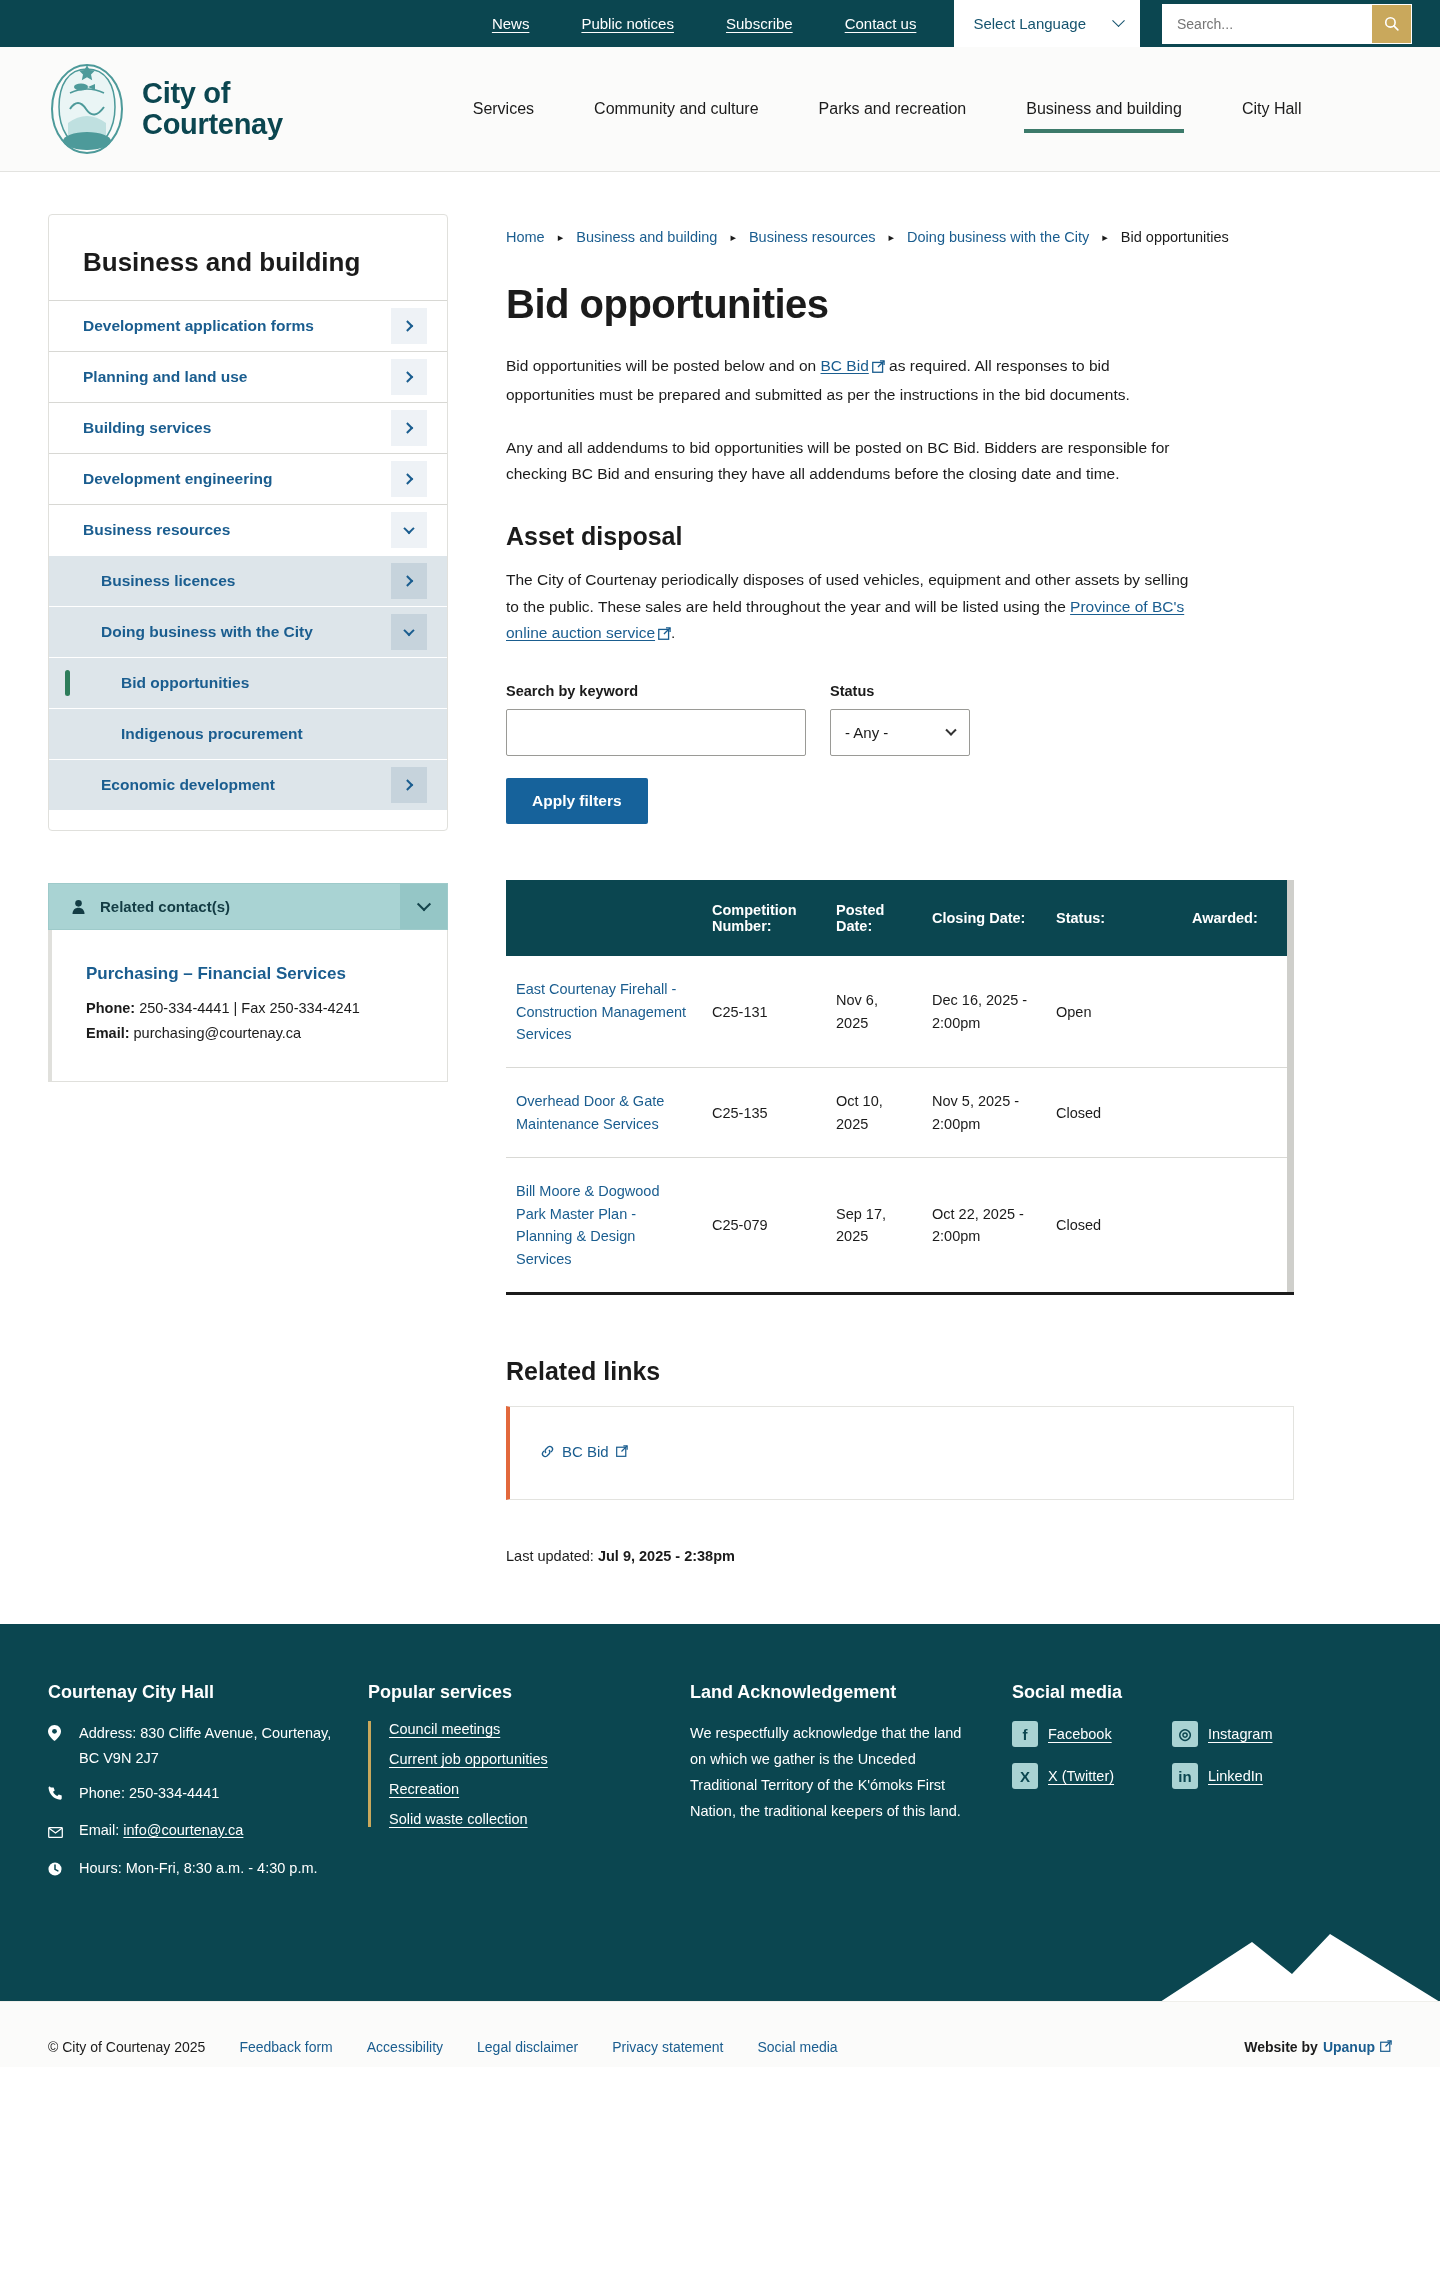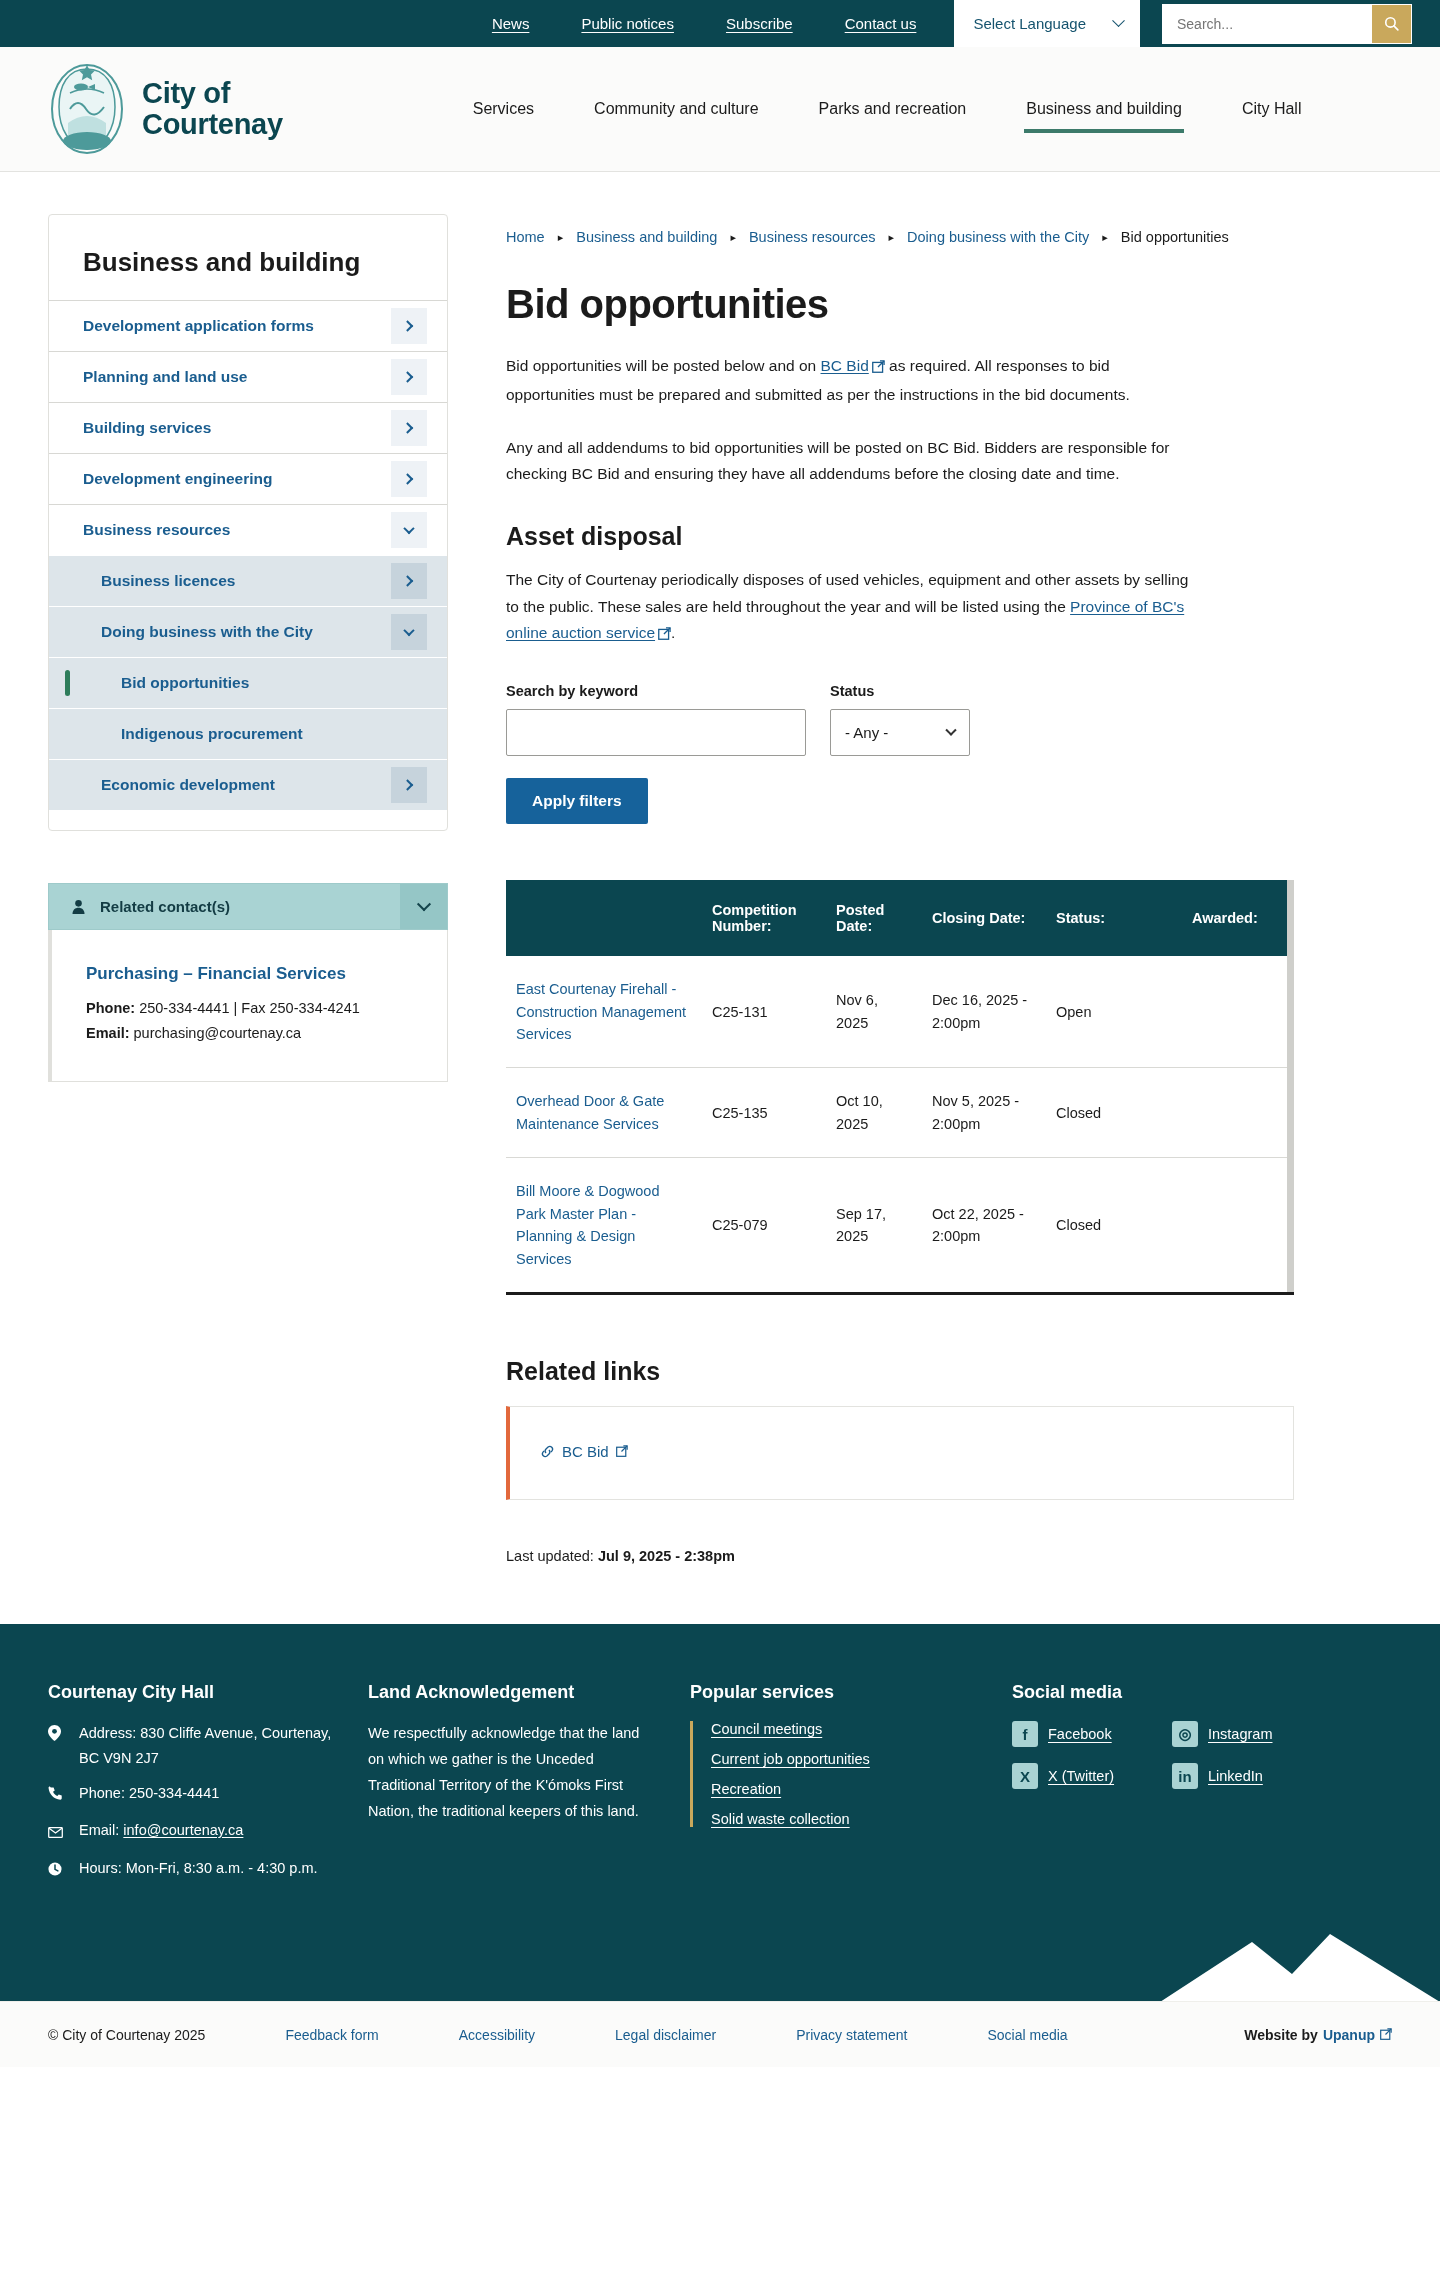--- a/index.html
+++ b/index.html
@@ -446,25 +446,24 @@
     flex-shrink: 0;
   }
   .social-item a { font-size: 14.5px; text-decoration: underline; text-underline-offset: 3px; }
   .mountains { height: 74px; position: relative; margin-top: 34px; }
 
   
   .bottom-bar {
     background: #fbfbfa;
     height: 66px;
     display: flex;
-    align-items: center;
-    padding: 4px 48px;
+    align-items: flex-end;
+    padding: 12px 48px;
     font-size: 14px;
     border-top: 1px solid #efefeb;
-    gap: 46px;
   }
   .bottom-bar .copy { color: #1b1b1b; margin-right: 34px; white-space: nowrap; }
   .bottom-bar a.bl { color: #1a5d8f; margin-right: 34px; white-space: nowrap; }
   .bottom-right { margin-left: auto; display: flex; align-items: center; gap: 5px; white-space: nowrap; font-weight: bold; }
   .bottom-right a { color: #1a5d8f; }
 </style>
 </head>
 <body>
 
 <div class="utility-bar">
@@ -752,33 +751,33 @@
       </div>
       <div class="f-item">
         <span class="f-ico"><svg width="14" height="14" viewBox="0 0 15 15">
               <circle cx="7.5" cy="7.5" r="7" fill="#ffffff"></circle>
               <path d="M7.5 3.2 V7.8 L10.6 9.6" fill="none" stroke="#0b4650" stroke-width="1.6" stroke-linecap="round"></path>
             </svg></span>
         <span><b>Hours:</b><span> Mon-Fri, 8:30 a.m. - 4:30 p.m.</span></span>
       </div>
     </div>
 
-    <div class="fcol c2">
-      <div class="fh">Land Acknowledgement</div>
-      <div class="land-text">We respectfully acknowledge that the land on which we gather is the Unceded Traditional Territory of the K'ómoks First Nation, the traditional keepers of this land.</div>
-    </div>
-
     <div class="fcol c3">
       <div class="fh">Popular services</div>
       <div class="pop-list">
         <a>Council meetings</a>
         <a>Current job opportunities</a>
         <a>Recreation</a>
         <a>Solid waste collection</a>
       </div>
+    </div>
+
+    <div class="fcol c2">
+      <div class="fh">Land Acknowledgement</div>
+      <div class="land-text">We respectfully acknowledge that the land on which we gather is the Unceded Traditional Territory of the K'ómoks First Nation, the traditional keepers of this land.</div>
     </div>
 
     <div class="fcol c4">
       <div class="fh">Social media</div>
       <div class="social-grid">
         <div class="social-item">
           <span class="sq-ico">f</span>
           <a>Facebook</a>
         </div>
         <div class="social-item">

